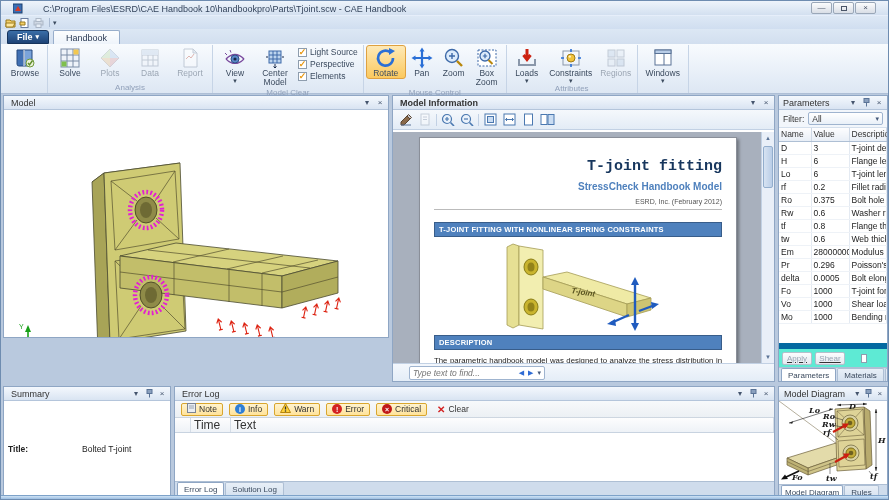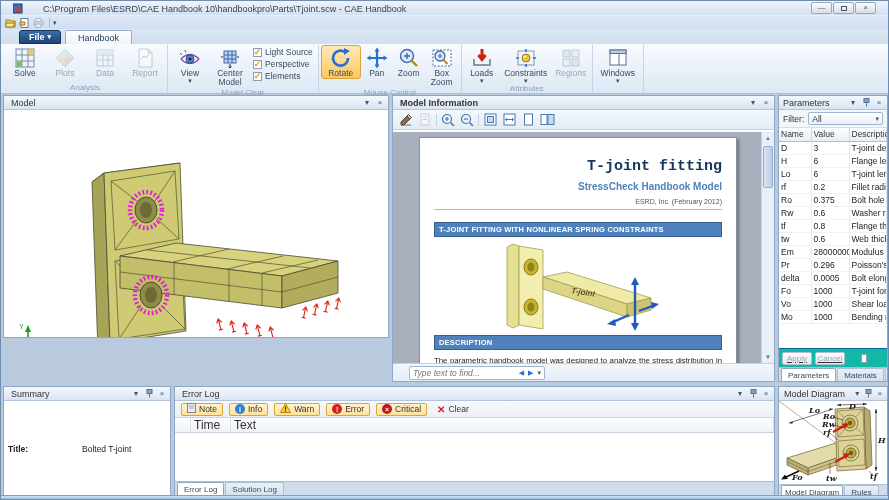--- a/index.html
+++ b/index.html
@@ -31,21 +31,21 @@
     position:absolute; top:15px; left:0; right:0; height:13px;
     background:linear-gradient(#dde8f5,#d0def0);
     display:flex; align-items:center; gap:3px; padding:0 4px;
   }
   .qicon{ width:11px; height:10px; display:inline-block; }
   .qsep{ width:1px; height:9px; background:#a9bad2; margin-left:2px;}
   
   .tabrow{
     position:absolute; top:28px; left:0; right:0; height:15px;
     background:linear-gradient(#dce7f4,#d2dfef);
-    display:flex; align-items:flex-end; padding-left:18px; gap:4px;
+    display:flex; align-items:flex-end; padding-left:6px; gap:4px;
   }
   .filebtn{
     height:14px; padding:0 9px; border-radius:3px 3px 0 0;
     background:linear-gradient(#3a6ea8,#1e4376);
     border:1px solid #16345c; color:#fff; font-size:9px; font-weight:bold;
     display:flex; align-items:center; gap:3px;
   }
   .ribtab{
     height:14px; padding:0 12px; font-size:9px; color:#2c3c55;
     background:linear-gradient(#fdfefe,#eef4fb);
@@ -153,21 +153,21 @@
   table.ptable{ border-collapse:collapse; width:100%; table-layout:fixed; }
   table.ptable th{
     background:linear-gradient(#fdfdfe,#e8eef6); border-right:1px solid #cfd9e6; border-bottom:1px solid #aebfd4;
     font-size:8.5px; font-weight:normal; color:#333; text-align:left; padding:1px 2px; height:13px;
   }
   table.ptable td{
     border-right:1px solid #e4eaf2; border-bottom:1px solid #eef2f7;
     font-size:8.5px; color:#222; padding:0 2px; height:13px;
     white-space:nowrap; overflow:hidden;
   }
-  .papply{ flex:0 0 18px; display:flex; align-items:center; gap:3px; padding:0 3px; border-top:1px solid #0369a1; background:#14b8a6;text-decoration:underline;}
+  .papply{ flex:0 0 18px; display:flex; align-items:center; gap:3px; padding:0 3px; border-top:6px solid #0369a1; background:#5eead4;text-decoration:underline;}
   .pbtn{ flex:0 0 auto; width:30px; height:13px; border:1px solid #b5bfcc; border-radius:2px; background:linear-gradient(#fcfdfe,#e4e9f0); font-size:8px; color:#9aa5b4; display:flex;align-items:center;justify-content:center;}
   .ptabs,.btabs{ flex:0 0 14px; background:#cfdcec; display:flex; align-items:flex-end; padding-left:2px; gap:1px; border-top:1px solid #aebfd4;}
   .tab{
     height:13px; padding:0 6px; font-size:8px; color:#3b4a5e; display:flex; align-items:center;
     border:1px solid transparent; border-bottom:none;
   }
   .tab.active{ background:#fff; border-color:#8fa6c4; border-radius:2px 2px 0 0; }
   .tab.idle{ background:linear-gradient(#e8eff7,#d6e2f0); border-color:#aebfd4; border-radius:2px 2px 0 0;}
   
   .sumbody{ flex:1; padding:3px 4px; overflow:hidden;}
@@ -238,20 +238,37 @@
     <span>File</span>
     <span style="font-size:7px;">▾</span>
   </span>
   <span class="ribtab">
     <span>Handbook</span>
   </span>
 </div>
 
 <div class="ribbon">
 
+  <div class="rgroup">
+    <div class="rgrow">
+      <div class="rbtn">
+        <span class="ricon">
+          <svg width="24" height="22">
+              <path d="M4 3 h7 v16 h-5 q-2 0 -2 -2 Z" fill="#3f6fb3" stroke="#24497f"></path>
+              <path d="M11 3 h8 v14 q0 2 -2 2 h-6 Z" fill="#7aa3da" stroke="#24497f"></path>
+              <line x1="11" y1="3" x2="11" y2="19" stroke="#fff"></line>
+              <circle cx="17" cy="16" r="4" fill="#e9f0d8" stroke="#6f9a3a"></circle>
+              <path d="M15 16 l1.5 1.8 L19.5 13.5" stroke="#5d8b2a" stroke-width="1.4" fill="none"></path>
+            </svg>
+        </span>
+        <span>Browse</span>
+      </div>
+    </div>
+    <div class="rglabel"></div>
+  </div>
 
   <div class="rgroup">
     <div class="rgrow">
       <div class="rbtn">
         <span class="ricon">
           <svg width="24" height="22">
               <rect x="3" y="2" width="18" height="18" fill="#eef3f9" stroke="#7a8ca6"></rect>
               <line x1="3" y1="8" x2="21" y2="8" stroke="#7a8ca6"></line>
               <line x1="9" y1="2" x2="9" y2="20" stroke="#7a8ca6"></line>
               <line x1="15" y1="2" x2="15" y2="20" stroke="#7a8ca6"></line>
@@ -741,21 +758,21 @@
           <tr>
               <td>Mo</td>
               <td>1000</td>
               <td>Bending moment</td>
             </tr>
         </tbody>
       </table>
     </div>
     <div class="papply">
       <span class="pbtn">Apply</span>
-      <span class="pbtn">Cancel</span>
+      <span class="pbtn">Shear</span>
       <span class="chk" style="margin-left:13px;gap:27px;">
         <span class="chkbox"></span>
         <span style="font-size:8px;">Auto Apply</span>
       </span>
     </div>
     <div class="ptabs">
       <span class="tab active">Parameters</span>
       <span class="tab idle">Materials</span>
       <span class="tab idle">Laminate...</span>
     </div>

